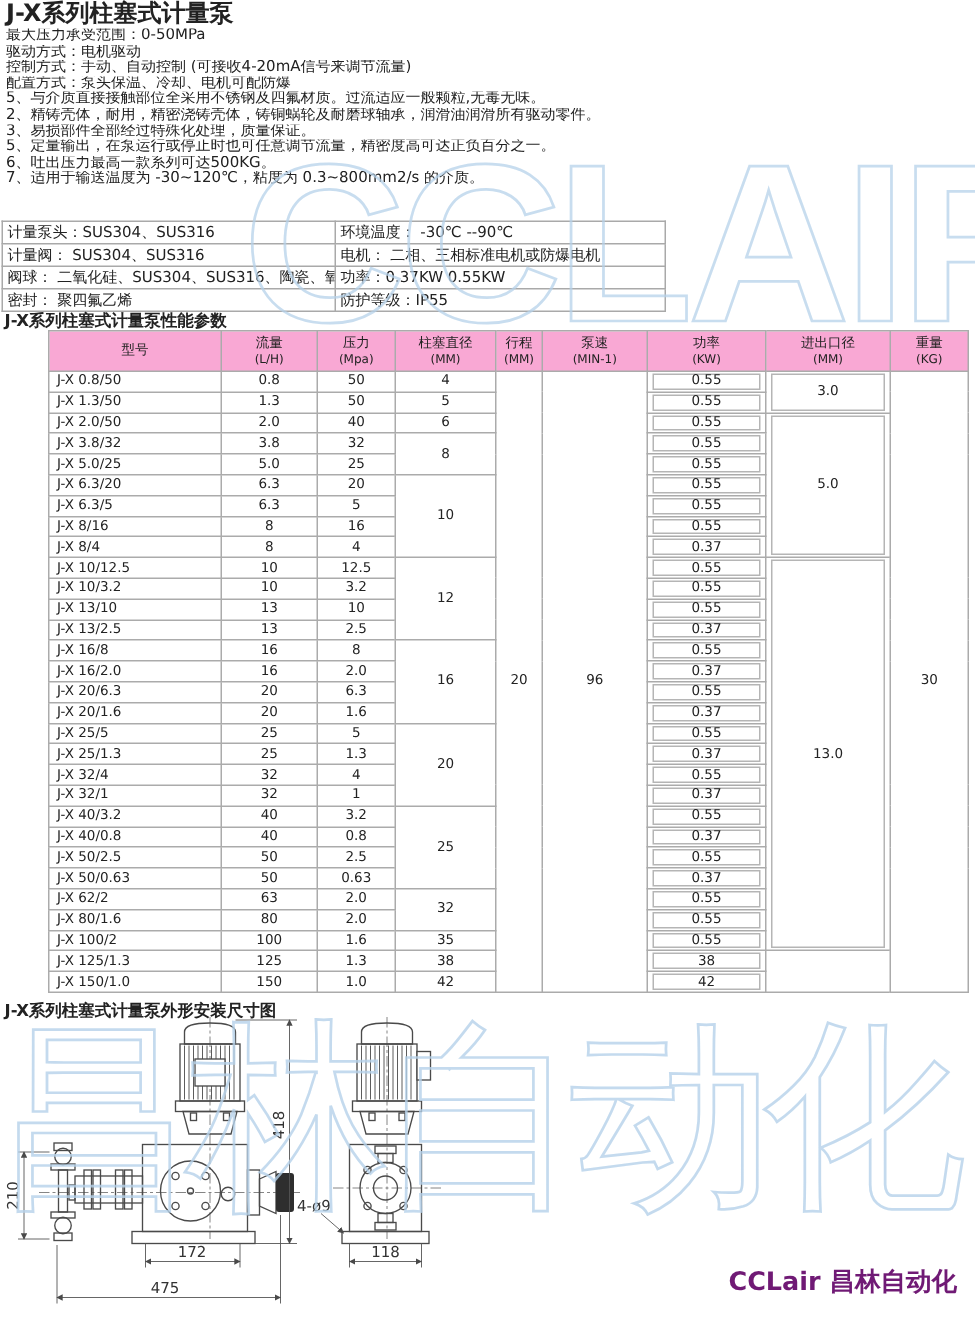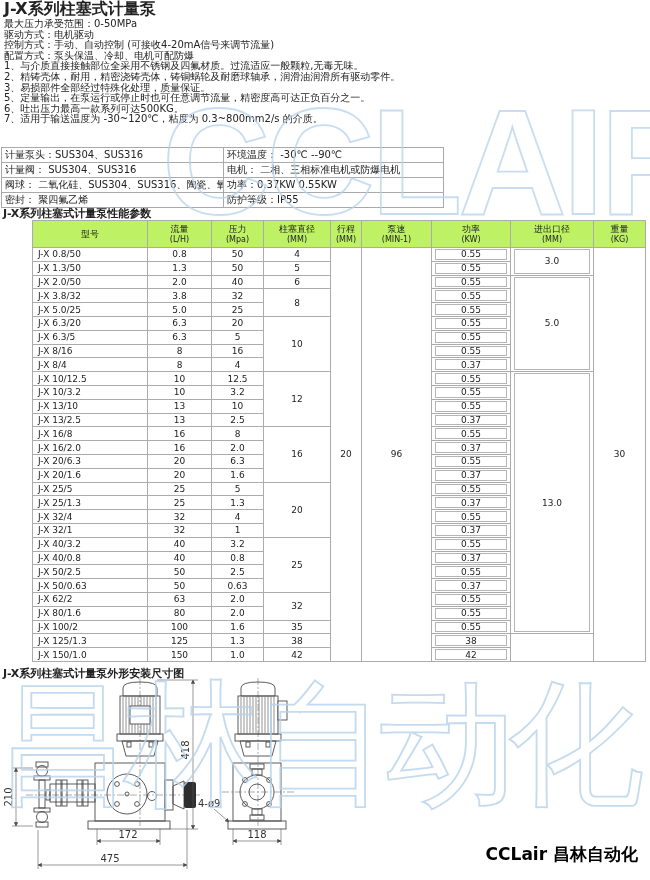--- a/index.html
+++ b/index.html
@@ -9,55 +9,55 @@
   .doc-title{font-size:16px;font-weight:bold;margin:0 0 4px 0;line-height:13px;}
   .spec-line,.feature-line{font-size:10px;line-height:10.6px;white-space:nowrap;overflow:hidden;}
   table{border-collapse:collapse;table-layout:fixed;background:transparent;}
   .mat-table{position:absolute;left:1px;top:147px;width:442px;z-index:2;}
   .mat-table th{border:1px solid #a9a9a9;font-size:10px;font-weight:normal;height:12px;padding:0;text-align:center;white-space:nowrap;overflow:hidden;}
   .mat-table td{border:1px solid #a9a9a9;font-size:10px;height:13px;padding:0 0 0 3px;text-align:left;white-space:nowrap;overflow:hidden;}
   .sec-title{position:absolute;font-size:11px;font-weight:bold;z-index:2;white-space:nowrap;}
   #sec2{left:3px;top:206px;}
   #sec3{left:3px;top:666px;}
   .perf{position:absolute;left:32px;top:220px;width:613px;z-index:2;}
-  .perf th{border:1px solid #ababab;font-weight:normal;height:26px;padding:0;vertical-align:middle;background:#bef264;}
+  .perf th{border:1px solid #ababab;font-weight:normal;height:26px;padding:0;vertical-align:middle;background:#f9a8d4;}
   .perf .hl{font-size:9px;line-height:11px;text-align:center;}
   .perf .hu{font-size:8px;line-height:9px;text-align:center;}
   .perf td{border:1px solid #ababab;font-size:9px;text-align:center;padding:0;white-space:nowrap;overflow:hidden;}
   .perf tr.brow{height:13.8px;padding-left:20px;}
   .perf td.model{text-align:left;padding-left:5px;}
   .perf td.boxed{position:relative;}
   .inbox{position:absolute;top:1px;bottom:1px;left:3px;right:3px;border:1px solid #b5b5b5;
          display:flex;align-items:center;justify-content:center;background:#fff;}
   .wm{position:absolute;color:transparent;-webkit-text-stroke:1.8px #b6d2ea;pointer-events:none;
       white-space:nowrap;z-index:4;font-family:"Liberation Sans","DejaVu Sans",sans-serif;}
   #wm-top{left:162px;top:76px;font-size:150px;font-weight:700;letter-spacing:-4px;opacity:.75;}
   #wm-bottom{left:-4px;top:654px;font-size:136px;letter-spacing:-8px;opacity:.8;}
   .drawing{position:absolute;left:0;top:678px;z-index:2;}
   .drawing text{font-size:10px;fill:#333;font-family:"DejaVu Sans",sans-serif;}
-  .brand{position:absolute;top:843px;right:12px;font-size:17px;font-weight:bold;color:#000000;z-index:6;}
+  .brand{position:absolute;top:843px;right:12px;font-size:17px;font-weight:bold;color:#701a75;z-index:6;}
 </style>
 </head>
 <body>
 
 <div class="page">
 
   <div class="wm" id="wm-top">CCLAIR</div>
   <div class="wm" id="wm-bottom">昌林自动化</div>
 
   <div class="topblock">
     <div class="doc-title">J-X系列柱塞式计量泵</div>
     <div id="spec-lines">
         <div class="spec-line">最大压力承受范围：0-50MPa</div>
         <div class="spec-line">驱动方式：电机驱动</div>
         <div class="spec-line">控制方式：手动、自动控制 (可接收4-20mA信号来调节流量)</div>
         <div class="spec-line">配置方式：泵头保温、冷却、电机可配防爆</div>
       </div>
     <div id="feature-lines">
-        <div class="feature-line">1、与介质直接接触部位全采用不锈钢及四氟材质。过流适应一般颗粒,无毒无味。</div>
+        <div class="feature-line">5、与介质直接接触部位全采用不锈钢及四氟材质。过流适应一般颗粒,无毒无味。</div>
         <div class="feature-line">2、精铸壳体，耐用，精密浇铸壳体，铸铜蜗轮及耐磨球轴承，润滑油润滑所有驱动零件。</div>
         <div class="feature-line">3、易损部件全部经过特殊化处理，质量保证。</div>
         <div class="feature-line">5、定量输出，在泵运行或停止时也可任意调节流量，精密度高可达正负百分之一。</div>
         <div class="feature-line">6、吐出压力最高一款系列可达500KG。</div>
         <div class="feature-line">7、适用于输送温度为 -30~120℃，粘度为 0.3~800mm2/s 的介质。</div>
       </div>
   </div>
 
   <table class="mat-table" id="mat-table">
     <colgroup>

